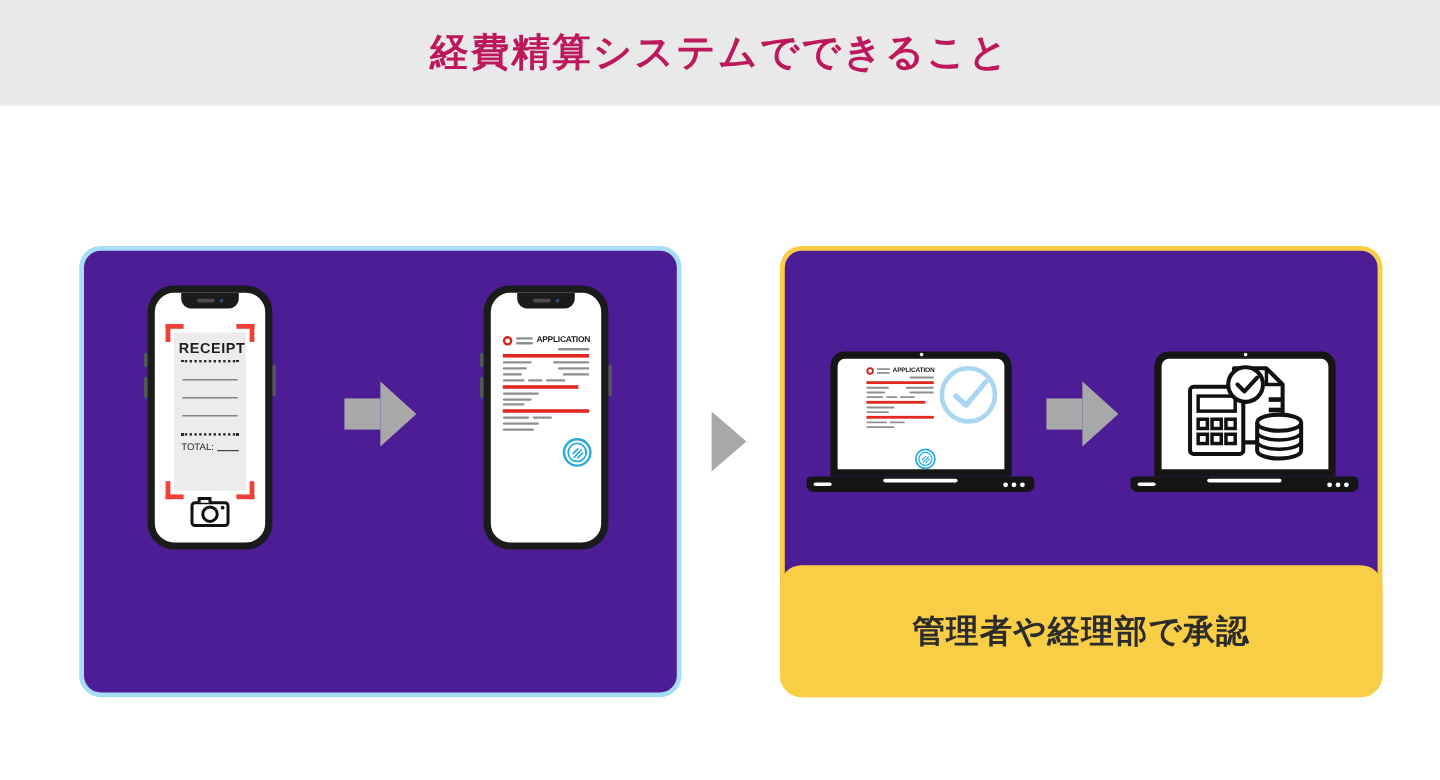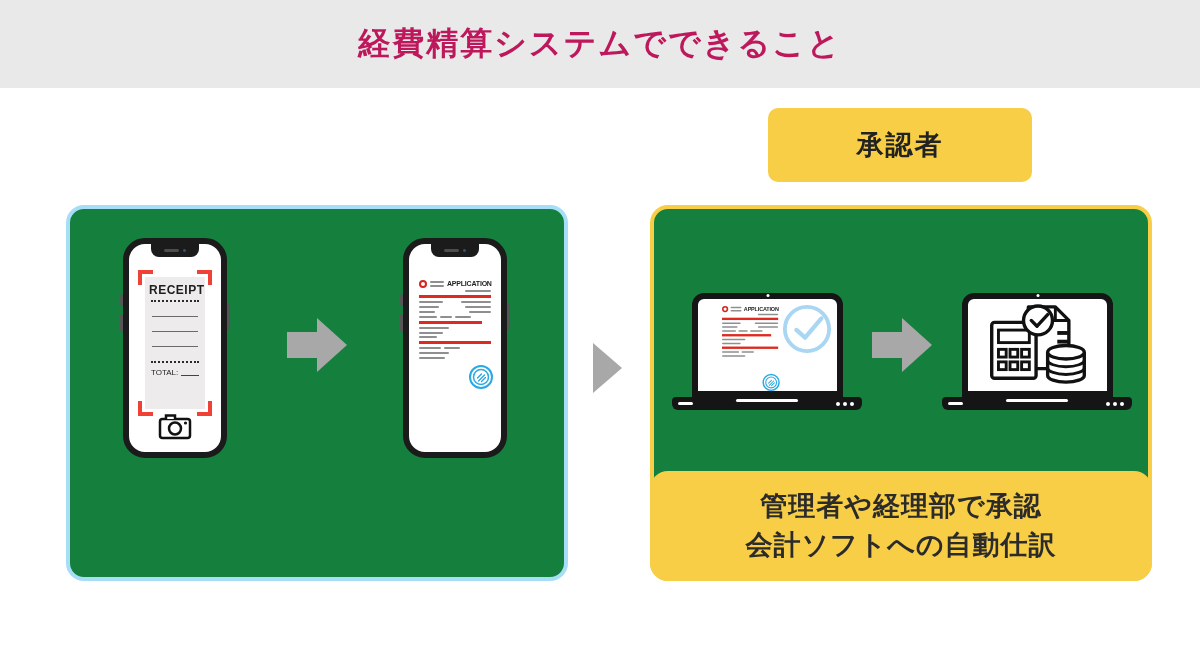--- a/index.html
+++ b/index.html
@@ -12,21 +12,21 @@
   .titlebar h1{margin:0;font-size:32px;font-weight:700;color:#be185d;letter-spacing:2px;}
 
   
   .chip{position:absolute;top:108px;width:264px;height:74px;border-radius:10px;
     display:flex;align-items:center;justify-content:center;
     font-size:27px;font-weight:700;color:#222;letter-spacing:2px;}
   .chip-blue{left:183px;background:#A6DDF7;}
   .chip-yellow{left:768px;background:#F8CE46;}
 
   
-  .panel{position:absolute;top:205px;width:502px;height:376px;background:#15803d;
+  .panel{position:absolute;top:205px;width:502px;height:376px;background:#4c1d95;
     border:4px solid;border-radius:18px;box-sizing:border-box;}
   .panel-blue{left:66px;border-color:#A6DDF7;}
   .panel-yellow{left:650px;border-color:#F8CE46;}
   .caption{position:absolute;left:-4px;right:-4px;bottom:-4px;height:110px;border-radius:18px;
     display:flex;flex-direction:column;align-items:center;justify-content:center;
     font-size:27px;font-weight:700;color:#2B2B2B;line-height:39px;letter-spacing:1px;}
   .caption-blue{background:#A6DDF7;}
   .caption-yellow{background:#F8CE46;}
 
   
@@ -93,21 +93,20 @@
 </style>
 </head>
 <body>
 
 <div id="stage">
 
   <div class="titlebar">
     <h1>経費精算システムでできること</h1>
   </div>
 
-  <div class="chip chip-yellow">承認者</div>
 
   <section class="panel panel-blue">
 
     <div class="phone" style="left:53px;">
       <div class="notch">
         <span class="speaker"></span>
         <span class="camdot"></span>
       </div>
       <span class="sbtn l1"></span>
       <span class="sbtn l2"></span>
@@ -311,17 +310,16 @@
         <span class="base-dots">
             <i></i>
             <i></i>
             <i></i>
           </span>
       </div>
     </div>
 
     <div class="caption caption-yellow">
       <div>管理者や経理部で承認</div>
-      <div>会計ソフトへの自動仕訳</div>
     </div>
   </section>
 
 </div>
 
 </body></html>

